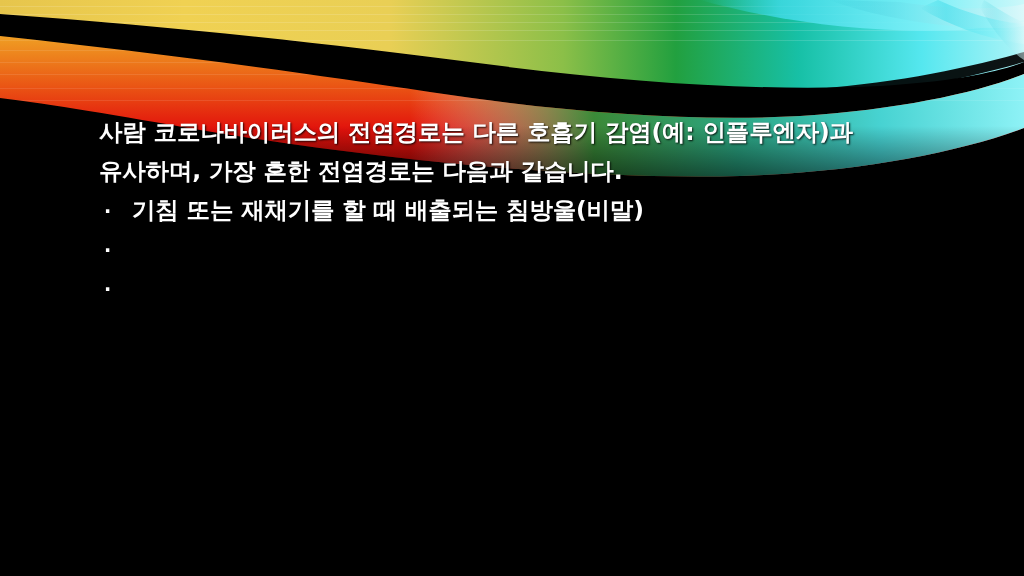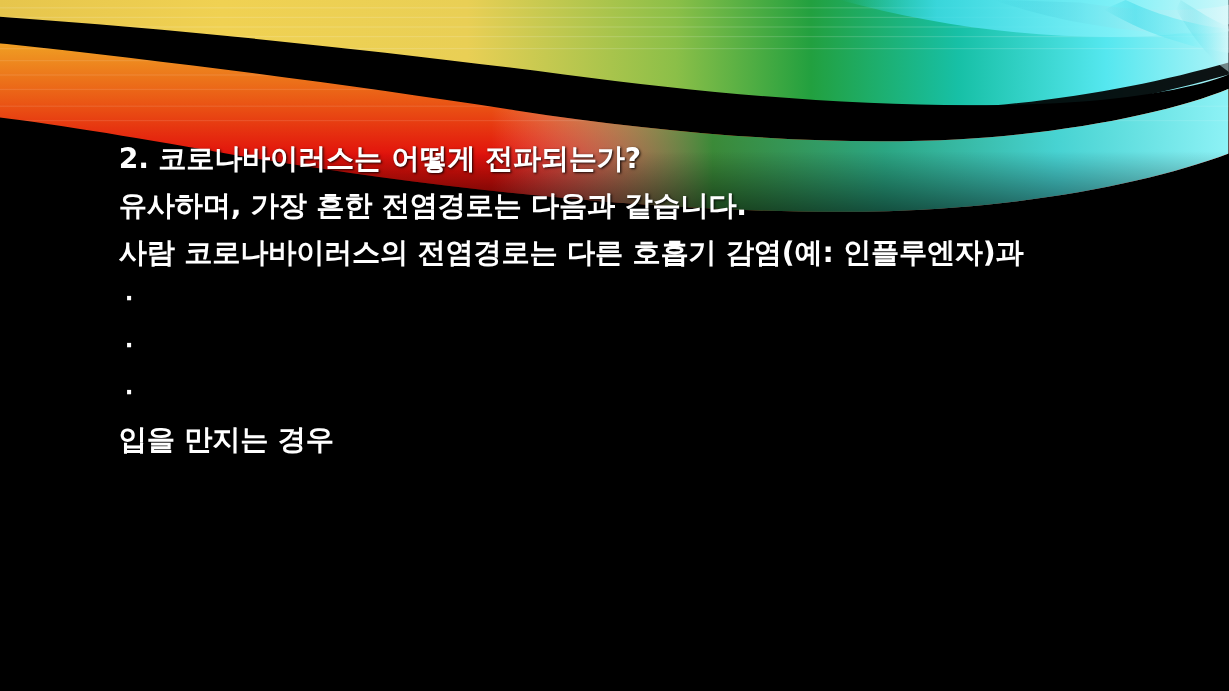--- a/index.html
+++ b/index.html
@@ -181,35 +181,34 @@
       </g>
 
       <path d="M612,0 C660,30 720,56 800,70 C880,84 950,80 1024,60 L1024,180 L0,180
                L0,132 C120,150 300,166 470,160 C560,156 620,140 660,118
                C700,96 700,50 640,10 Z" fill="#000000" opacity="0.0"></path>
     </svg>
   </div>
 
   <div class="content">
 
-    <div class="line">2. 코로나바이러스는 어떻게 전파되는가?</div>
+
+    <div class="line">사람 코로나바이러스의 전염경로는 다른 호흡기 감염(예: 인플루엔자)과</div>
 
     <div class="line">유사하며, 가장 흔한 전염경로는 다음과 같습니다.</div>
 
-    <div class="line">사람 코로나바이러스의 전염경로는 다른 호흡기 감염(예: 인플루엔자)과</div>
+    <div class="line bullet">
+      <span class="bullet-mark">·</span>
+      <span class="bullet-text">기침 또는 재채기를 할 때 배출되는 침방울(비말)</span>
+    </div>
 
     <div class="line bullet">
       <span class="bullet-mark">·</span>
     </div>
 
     <div class="line bullet">
       <span class="bullet-mark">·</span>
     </div>
 
-    <div class="line bullet">
-      <span class="bullet-mark">·</span>
-    </div>
-
-    <div class="line">입을 만지는 경우</div>
 
   </div>
 
 </div>
 
 </body></html>

